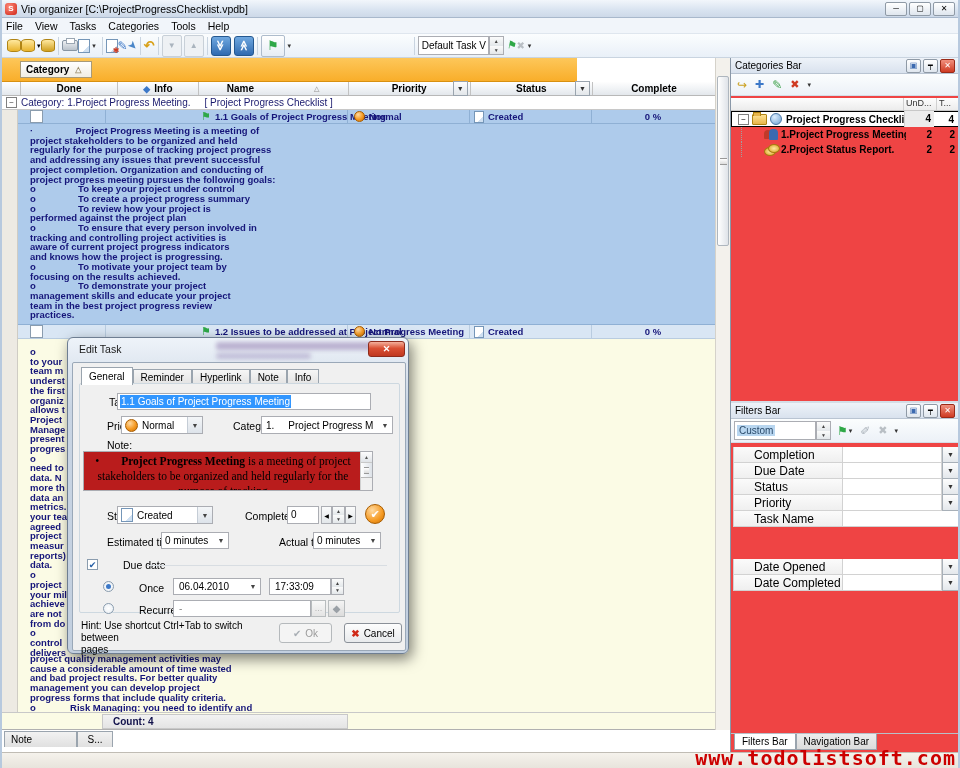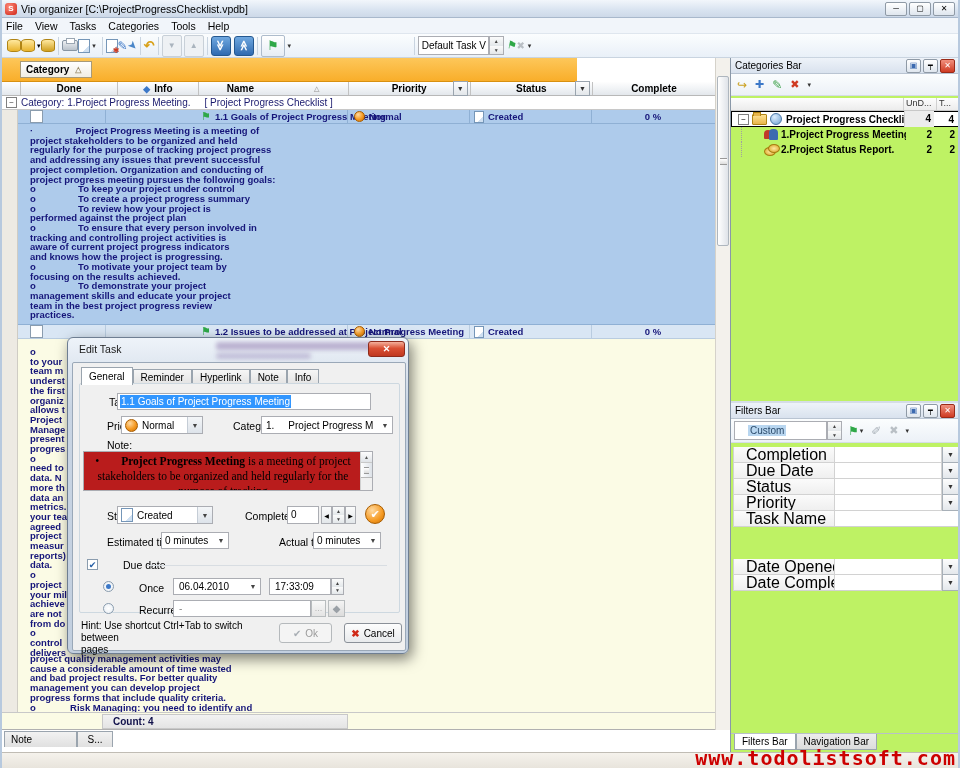--- a/index.html
+++ b/index.html
@@ -20,21 +20,21 @@
   .prio-dot{width:11px;height:11px;border-radius:50%;background:radial-gradient(circle at 35% 30%,#ffd9a0,#f59a23 55%,#c96f04);border:1px solid #a85c00;}
   .chk{width:11px;height:11px;background:#fff;border:1px solid #8a9cae;}
   .hdr-cell{border-right:1px solid #c2c2c2;display:flex;align-items:center;justify-content:center;
             font-weight:bold;font-size:10px;background:linear-gradient(#fefefe,#eef1f4 60%,#e3e7ec);}
   .panel-hdr{background:linear-gradient(#eef3f9,#d9e2ee);border-bottom:1px solid #b9c4d2;display:flex;align-items:center;
              font-size:10px;padding:0 4px;}
   .panel-btn{width:13px;height:12px;margin-left:2px;display:inline-flex;align-items:center;justify-content:center;
              font-size:8px;border:1px solid #8f9aa6;background:linear-gradient(#fff,#dfe6ee);border-radius:2px;}
   .fil-row{position:absolute;left:2px;height:16px;display:flex;width:226px;}
   .fil-label{width:88px;background:linear-gradient(#fbfbfb,#efefef);border:1px solid #d2d2d2;border-top:none;
-             font-size:16px;display:flex;align-items:center;padding-left:12px;white-space:nowrap;overflow:hidden;}
+             font-size:12px;display:flex;align-items:center;padding-left:20px;white-space:nowrap;overflow:hidden;}
   .fil-val{flex:1;background:#fff;border-bottom:1px solid #d2d2d2;border-right:1px solid #d2d2d2;}
   .fil-dd{width:15px;background:linear-gradient(#fdfdfd,#e4e8ec);border:1px solid #a8b0b8;border-top:none;
           display:flex;align-items:center;justify-content:center;font-size:7px;color:#333;}
   .tab{display:inline-flex;align-items:center;justify-content:center;font-size:10px;border:1px solid #9aa4ae;
        border-bottom:none;background:linear-gradient(#f6f6f6,#e2e2e2);padding:0 7px;height:15px;}
   .tab.active{background:#fff;font-weight:normal;position:relative;z-index:2;}
   .note-txt{font-weight:bold;color:#16167a;font-size:9.5px;line-height:9.7px;white-space:pre-wrap;}
   .dlg-lbl{font-size:10.5px;color:#000;margin-left:20px;}
   .spin{display:inline-flex;flex-direction:column;width:13px;height:17px;border:1px solid #abadb3;}
   .spin span{flex:1;display:flex;align-items:center;justify-content:center;font-size:5px;color:#444;
@@ -277,21 +277,21 @@
       <span style="font-weight:bold;color:#10104a;font-size:10px;">Count: 4</span>
     </div>
   </div>
 
   <div class="abs" style="left:713px;top:58px;width:15px;height:672px;background:#f3f1ec;border-left:1px solid #d5d2ca;">
     <div class="abs" style="left:1px;top:18px;width:12px;height:170px;background:linear-gradient(90deg,#ffffff,#dfe3e8);border:1px solid #aeb6be;border-radius:2px;display:flex;align-items:center;justify-content:center;">
       <span class="grip"></span>
     </div>
   </div>
 
-  <div class="abs" style="left:728px;top:58px;width:228px;height:694px;background:#bef264;border-left:1px solid #8a98a8;">
+  <div class="abs" style="left:728px;top:58px;width:228px;height:694px;background:#ef4444;border-left:1px solid #8a98a8;">
 
     <div class="panel-hdr abs" style="left:0;top:0;width:228px;height:16px;">
       <span>Categories Bar</span>
       <span style="margin-left:auto;display:flex;">
         <span class="panel-btn" style="color:#3c6ab0;">▣</span>
         <span class="panel-btn">┯</span>
         <span class="panel-btn" style="background:linear-gradient(#f0907e,#cf3a22);color:#fff;border-color:#9a2a18;">✕</span>
       </span>
     </div>
     <div class="abs" style="left:0;top:16px;width:228px;height:22px;background:linear-gradient(#fbfdfe,#ecf1f7);border-bottom:1px solid #d5dde6;display:flex;align-items:center;padding-left:6px;gap:8px;">
@@ -342,21 +342,21 @@
 
     <div class="panel-hdr abs" style="left:0;top:345px;width:228px;height:16px;">
       <span>Filters Bar</span>
       <span style="margin-left:auto;display:flex;">
         <span class="panel-btn" style="color:#3c6ab0;">▣</span>
         <span class="panel-btn">┯</span>
         <span class="panel-btn" style="background:linear-gradient(#f0907e,#cf3a22);color:#fff;border-color:#9a2a18;">✕</span>
       </span>
     </div>
     <div class="abs" style="left:0;top:361px;width:228px;height:24px;background:linear-gradient(#fbfdfe,#ecf1f7);border-bottom:1px solid #d5dde6;display:flex;align-items:center;padding-left:3px;">
-      <span class="combo" style="width:78px;height:17px;padding-left:13px;">
+      <span class="combo" style="width:78px;height:17px;padding-left:2px;">
         <span style="background:#b8d6f0;color:#2a4a6a;padding:0 2px;font-size:10px;">Custom</span>
       </span>
       <span class="spin" style="height:17px;">
           <span>▲</span>
           <span>▼</span>
         </span>
       <span style="margin-left:6px;color:#2fa848;font-size:12px;">⚑</span>
       <span style="font-size:7px;color:#333;margin-left:1px;">▾</span>
       <span style="margin-left:8px;color:#a8b0b8;font-size:12px;">✐</span>
       <span style="margin-left:8px;color:#b9bfc5;font-size:11px;">✖</span>

